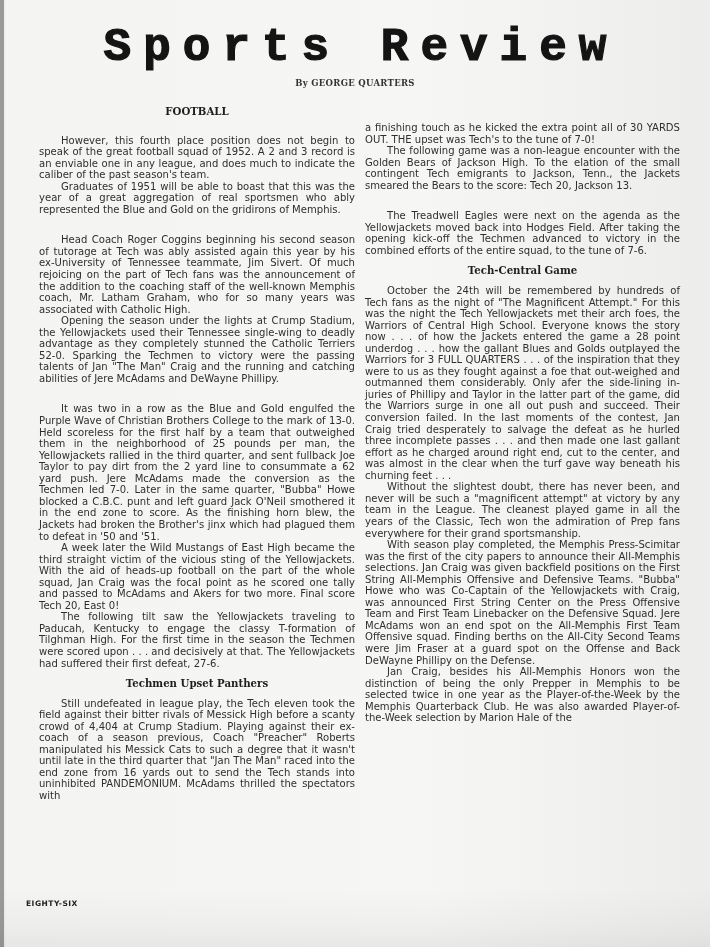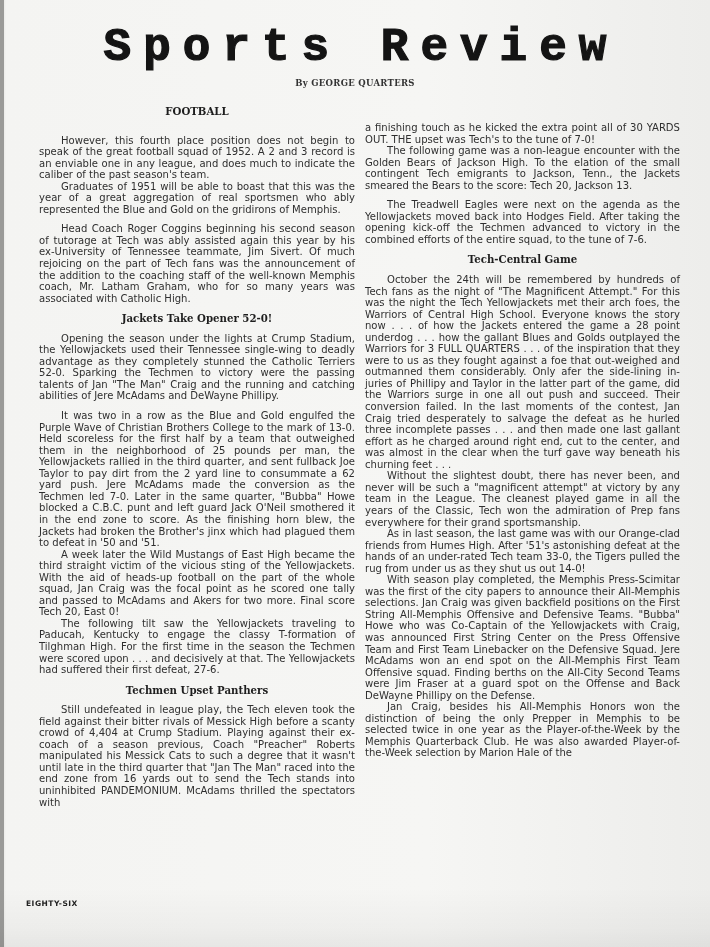--- a/index.html
+++ b/index.html
@@ -48,21 +48,21 @@
     font-size: 10.05px;
     line-height: 11.55px;
     text-align: justify;
     color: #2f2f2f;
   }
   .col-left { left: 39px; }
   .col-right { left: 365px; top: 106px; width: 315px; }
   .col p { margin: 0; text-indent: 22px; hyphens: manual; }
   .col p.cont { text-indent: 0; margin-top: 16px; }
   .col p + p { margin-top: 0; }
-  .col p.gap { margin-top: 8px; }
+  .col p.gap { margin-top: 19px; }
   .col h3 {
     margin: 9px 0 8px 0;
     text-align: center;
     font-family: "DejaVu Serif", serif;
     font-size: 10.2px;
     font-weight: bold;
     color: #1e1e1e;
   }
   .col h3.first { margin-top: 0; margin-bottom: 17px; }
   .footer {
@@ -82,34 +82,32 @@
 <div class="bottom-shadow"></div>
 
 <div class="title">Sports Review</div>
 <div class="byline">By GEORGE QUARTERS</div>
 
 <div class="col col-left">
   <h3 class="first">FOOTBALL</h3>
   <p>However, this fourth place position does not begin to speak of the great football squad of 1952. A 2 and 3 record is an enviable one in any league, and does much to indicate the caliber of the past season's team.</p>
   <p>Graduates of 1951 will be able to boast that this was the year of a great aggregation of real sportsmen who ably represented the Blue and Gold on the grid­irons of Memphis.</p>
   <p class="gap">Head Coach Roger Coggins beginning his second season of tutorage at Tech was ably assisted again this year by his ex-University of Tennessee teammate, Jim Sivert. Of much rejoicing on the part of Tech fans was the announcement of the addition to the coaching staff of the well-known Memphis coach, Mr. Latham Gra­ham, who for so many years was associated with Ca­tholic High.</p>
-  <h3>Jackets Take Opener 52-0!</h3>
   <p>Opening the season under the lights at Crump Stadium, the Yellowjackets used their Tennessee single-wing to deadly advantage as they completely stunned the Catholic Terriers 52-0. Sparking the Techmen to victory were the passing talents of Jan "The Man" Craig and the running and catching abilities of Jere Mc­Adams and DeWayne Phillipy.</p>
   <p class="gap">It was two in a row as the Blue and Gold en­gulfed the Purple Wave of Christian Brothers College to the mark of 13-0. Held scoreless for the first half by a team that outweighed them in the neighborhood of 25 pounds per man, the Yellowjackets rallied in the third quarter, and sent fullback Joe Taylor to pay dirt from the 2 yard line to consummate a 62 yard push. Jere McAdams made the conversion as the Techmen led 7-0. Later in the same quarter, "Bubba" Howe blocked a C.B.C. punt and left guard Jack O'Neil smoth­ered it in the end zone to score. As the finishing horn blew, the Jackets had broken the Brother's jinx which had plagued them to defeat in '50 and '51.</p>
   <p>A week later the Wild Mustangs of East High be­came the third straight victim of the vicious sting of the Yellowjackets. With the aid of heads-up football on the part of the whole squad, Jan Craig was the focal point as he scored one tally and passed to McAdams and Akers for two more. Final score Tech 20, East 0!</p>
   <p>The following tilt saw the Yellowjackets traveling to Paducah, Kentucky to engage the classy T-formation of Tilghman High. For the first time in the season the Techmen were scored upon . . . and decisively at that. The Yellowjackets had suffered their first defeat, 27-6.</p>
   <h3>Techmen Upset Panthers</h3>
   <p>Still undefeated in league play, the Tech eleven took the field against their bitter rivals of Messick High before a scanty crowd of 4,404 at Crump Stadium. Play­ing against their ex-coach of a season previous, Coach "Preacher" Roberts manipulated his Messick Cats to such a degree that it wasn't until late in the third quar­ter that "Jan The Man" raced into the end zone from 16 yards out to send the Tech stands into uninhibited PANDEMONIUM. McAdams thrilled the spectators with</p>
 </div>
 
 <div class="col col-right">
   <p class="cont">a finishing touch as he kicked the extra point all of 30 YARDS OUT. THE upset was Tech's to the tune of 7-0!</p>
   <p>The following game was a non-league encounter with the Golden Bears of Jackson High. To the elation of the small contingent Tech emigrants to Jackson, Tenn., the Jackets smeared the Bears to the score: Tech 20, Jackson 13.</p>
   <p class="gap">The Treadwell Eagles were next on the agenda as the Yellowjackets moved back into Hodges Field. After taking the opening kick-off the Techmen advanced to victory in the combined efforts of the entire squad, to the tune of 7-6.</p>
   <h3>Tech-Central Game</h3>
   <p>October the 24th will be remembered by hundreds of Tech fans as the night of "The Magnificent Attempt." For this was the night the Tech Yellowjackets met their arch foes, the Warriors of Central High School. Every­one knows the story now . . . of how the Jackets en­tered the game a 28 point underdog . . . how the gallant Blues and Golds outplayed the Warriors for 3 FULL QUARTERS . . . of the inspiration that they were to us as they fought against a foe that out-weighed and out­manned them considerably. Only afer the side-lining in­juries of Phillipy and Taylor in the latter part of the game, did the Warriors surge in one all out push and succeed. Their conversion failed. In the last moments of the contest, Jan Craig tried desperately to salvage the defeat as he hurled three incomplete passes . . . and then made one last gallant effort as he charged around right end, cut to the center, and was almost in the clear when the turf gave way beneath his churning feet . . .</p>
   <p>Without the slightest doubt, there has never been, and never will be such a "magnificent attempt" at vic­tory by any team in the League. The cleanest played game in all the years of the Classic, Tech won the ad­miration of Prep fans everywhere for their grand sports­manship.</p>
-  <p>As in last season, the last game was with our Orange-clad friends from Humes High. After '51's as­tonishing defeat at the hands of an under-rated Tech team 33-0, the Tigers pulled the rug from under us as they shut us out 14-0!</p>
   <p>With season play completed, the Memphis Press-Scimitar was the first of the city papers to announce their All-Memphis selections. Jan Craig was given back­field positions on the First String All-Memphis Offensive and Defensive Teams. "Bubba" Howe who was Co-Cap­tain of the Yellowjackets with Craig, was announced First String Center on the Press Offensive Team and First Team Linebacker on the Defensive Squad. Jere McAdams won an end spot on the All-Memphis First Team Offensive squad. Finding berths on the All-City Second Teams were Jim Fraser at a guard spot on the Offense and Back DeWayne Phillipy on the Defense.</p>
   <p>Jan Craig, besides his All-Memphis Honors won the distinction of being the only Prepper in Memphis to be selected twice in one year as the Player-of-the-Week by the Memphis Quarterback Club. He was also awarded Player-of-the-Week selection by Marion Hale of the</p>
 </div>
 
 <div class="footer">EIGHTY-SIX</div>
 
 </body></html>

